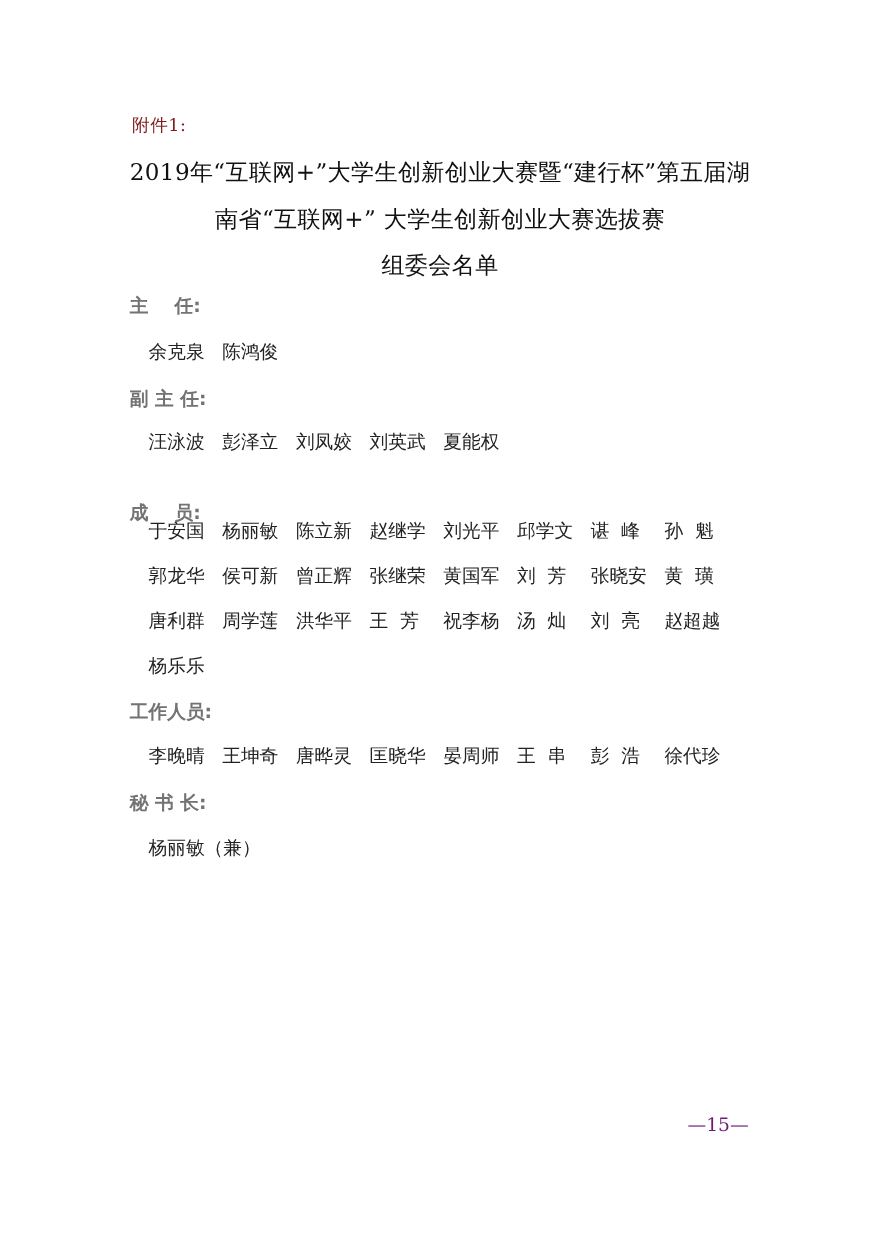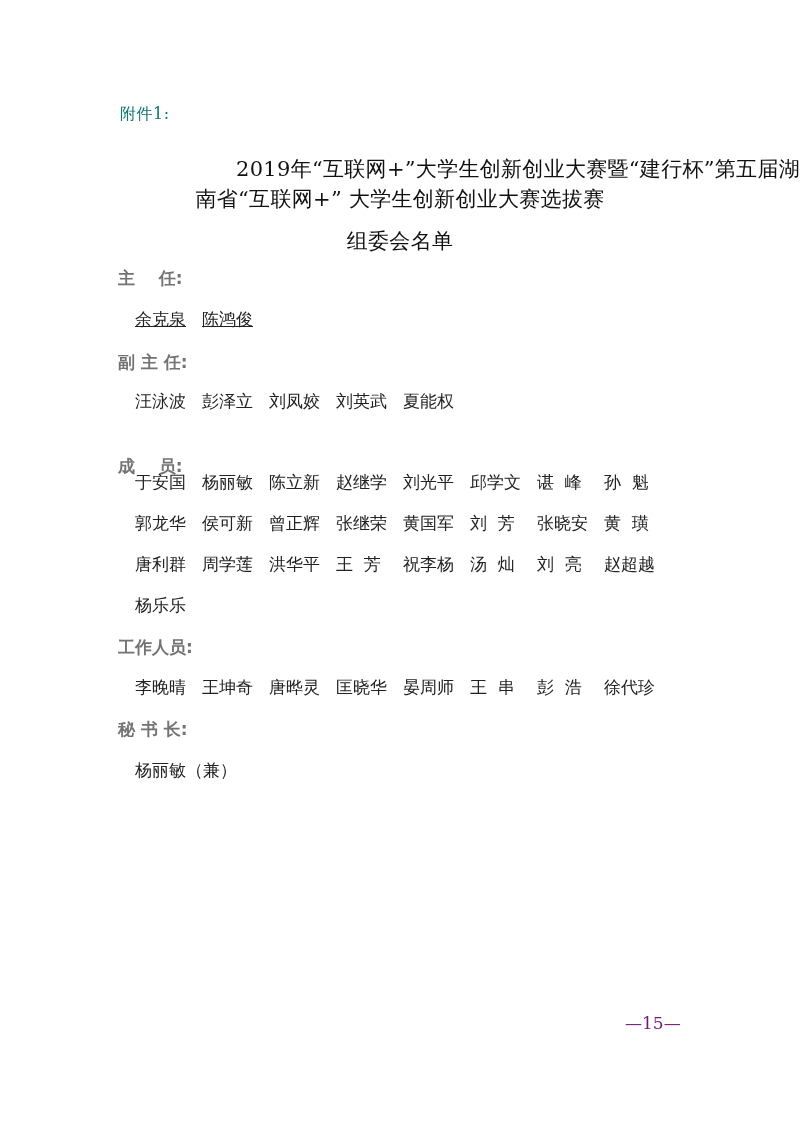--- a/index.html
+++ b/index.html
@@ -1,40 +1,40 @@
 <!DOCTYPE html>
 <html><head>
   <meta charset="utf-8">
   <style>
     html, body { margin: 0; padding: 0; background: #ffffff; }
     body { width: 800px; height: 1131px; position: relative; overflow: hidden;
            font-family: "DejaVu Serif", "Liberation Serif", serif; color: #1a1a1a; }
     .page { position: absolute; left: 0; top: 0; width: 800px; height: 1131px; }
-    .attach { position: absolute; left: 120px; top: 104px; font-size: 16px; color: #0f766e; letter-spacing: 0.5px; }
+    .attach { position: absolute; left: 120px; top: 104px; font-size: 16px; color: #7f1d1d; letter-spacing: 0.5px; }
     .title-line { position: absolute; left: 0; width: 800px; text-align: center; font-size: 21px; color: #111; white-space: nowrap; letter-spacing: 0.3px; }
-    .t1 { top: 155px; text-align: right; }
+    .t1 { top: 143px; }
     .t2 { top: 185px; }
     .t3 { top: 227px; }
     .section-label { position: absolute; left: 118px; font-size: 17px; font-weight: bold; font-family: "DejaVu Sans", "Liberation Sans", sans-serif; color: #737373; white-space: pre; }
     .row { position: absolute; left: 135px; font-size: 17px; color: #222; display: flex; white-space: nowrap; }
     .name { display: inline-block; width: 67px; white-space: pre; }
     .page-num { position: absolute; left: 625px; top: 1013px; font-size: 17px; color: #701a75; }
   </style>
 </head>
 <body>
 
 <div class="page">
   <div class="attach">附件1:</div>
 
   <div class="title-line t1">2019年“互联网+”大学生创新创业大赛暨“建行杯”第五届湖</div>
   <div class="title-line t2">南省“互联网+” 大学生创新创业大赛选拔赛</div>
   <div class="title-line t3">组委会名单</div>
 
   <div class="section-label" style="top:267px;">主    任:</div>
-  <div class="row" style="top:308px;text-decoration:underline;">
+  <div class="row" style="top:308px;">
     <span class="name">余克泉</span>
     <span class="name">陈鸿俊</span>
   </div>
 
   <div class="section-label" style="top:351px;">副 主 任:</div>
   <div class="row" style="top:390px;">
     <span class="name">汪泳波</span>
     <span class="name">彭泽立</span>
     <span class="name">刘凤姣</span>
     <span class="name">刘英武</span>

